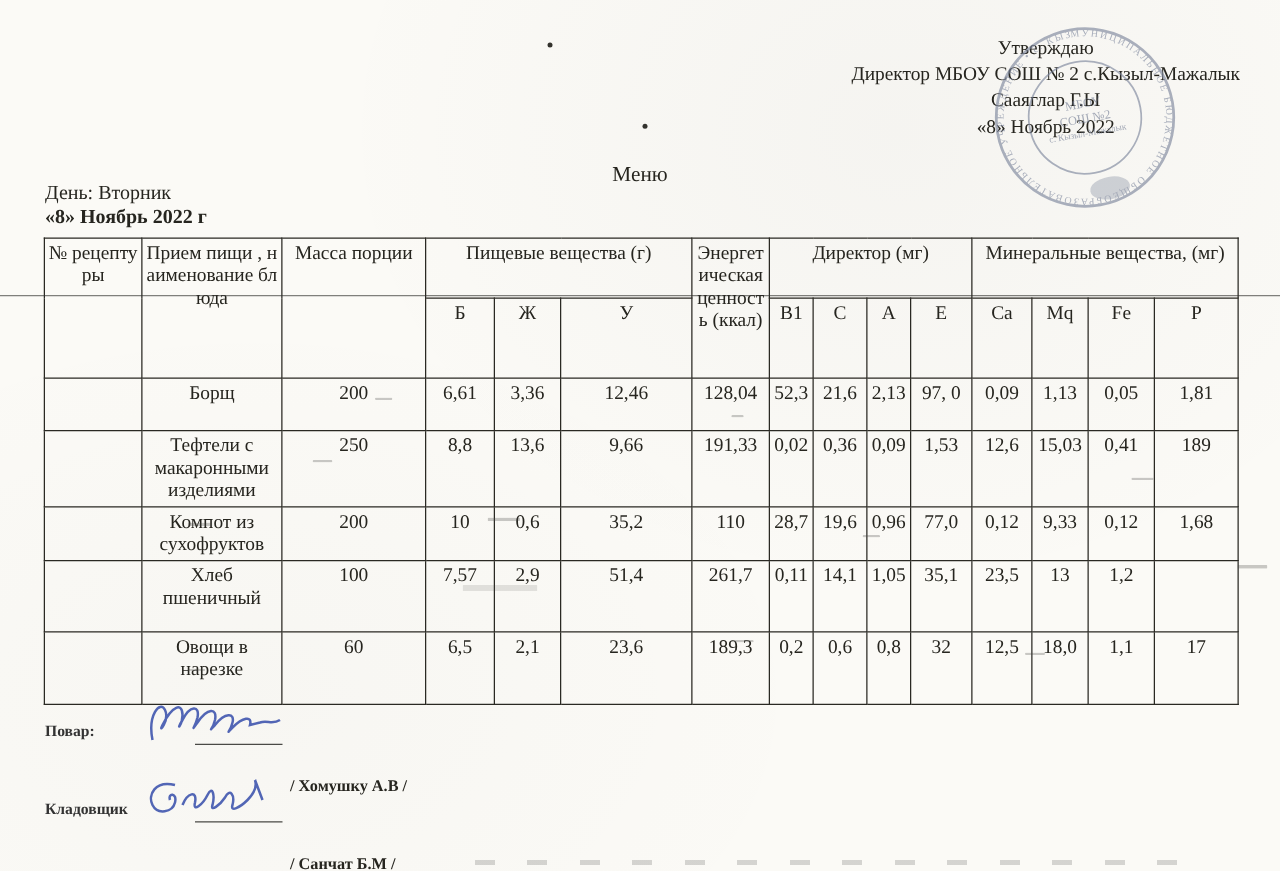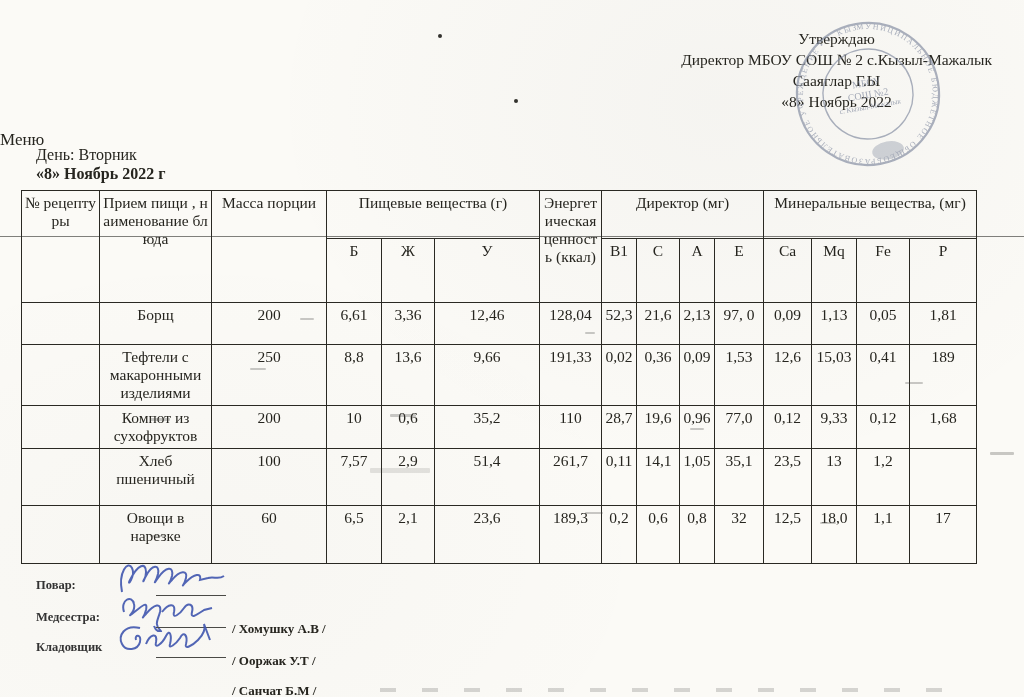--- a/index.html
+++ b/index.html
@@ -8,25 +8,25 @@
     background:radial-gradient(ellipse at 70% 15%, rgba(60,60,70,0.03), transparent 45%),
                radial-gradient(ellipse at 20% 80%, rgba(60,60,60,0.02), transparent 40%),
                #fbfaf6;
     font-family:"Liberation Serif", serif;color:#26251f;
   }
   
   .approval{position:absolute;top:28px;right:32px;text-align:center;font-size:15.5px;line-height:21px;white-space:nowrap;margin-left:24px;}
   
   .stamp{position:absolute;left:780px;top:6px;transform:rotate(-10deg);opacity:.62;}
   
-  .menu-title{position:absolute;left:0;top:130px;width:1024px;font-size:17px;}
+  .menu-title{position:absolute;left:0;top:130px;width:1024px;text-align:center;font-size:17px;}
   .day-line{position:absolute;left:36px;top:146px;font-size:16px;}
   .date-line{position:absolute;left:36px;top:165px;font-size:16px;font-weight:bold;}
   
-  table.menu{position:absolute;left:21px;top:190px;border-collapse:collapse;table-layout:fixed;width:955px;}
+  table.menu{position:absolute;left:35px;top:190px;border-collapse:collapse;table-layout:fixed;width:955px;}
   table.menu td,table.menu th{border:1.5px solid #2a2923;vertical-align:top;font-weight:normal;
     font-size:15.5px;line-height:1.16;padding:3px 2px;text-align:center;overflow:hidden;}
   th.wrap{word-break:break-all;}
   th.energy{font-size:15px;text-align:left;padding-left:4px;word-break:break-all;}
   td.dish{text-align:left;padding-left:5px;word-break:break-word;font-size:16px;}
   tr.hdr1{height:48px;} tr.hdr2{height:64px;}
   tr.r1{height:42px;margin-top:44px;} tr.r2{height:58px;} tr.r3{height:38px;} tr.r4{height:57px;} tr.r5{height:58px;}
   
   .fold-line{position:absolute;left:0;top:236px;width:1024px;border-top:1.3px solid rgba(45,45,42,.6);}
   
@@ -207,28 +207,20 @@
   <div class="fold-line"></div>
 
   <div class="sig-row" style="top:566px">
     <span class="sig-label">Повар:</span>
     <svg class="sig-svg" width="120" height="46" viewBox="0 0 120 46">
       <path d="M8 38 C4 18 14 6 18 14 C22 22 12 34 16 26 C24 10 32 8 32 18 C32 26 26 32 32 22 C38 10 46 10 44 20 C42 28 38 32 44 24 C52 12 60 12 58 22 C56 30 52 32 58 26 C66 16 74 16 72 24 C70 32 66 34 72 28 C80 20 88 18 86 26 L94 24 C100 22 104 26 110 22" fill="none" stroke="#3f55ae" stroke-width="2" opacity=".9"></path>
     </svg>
     <span class="sig-line"></span>
     <span class="sig-name">/ Хомушку А.В /</span>
   </div>
-  <div class="sig-row" style="top:598px">
-    <span class="sig-label">Медсестра:</span>
-    <svg class="sig-svg" width="120" height="46" viewBox="0 0 120 46">
-      <path d="M10 26 C6 14 18 8 20 18 C22 26 12 32 18 28 C28 20 34 14 32 24 C30 32 26 34 32 28 C40 18 48 16 46 26 C44 34 40 38 46 44 C50 48 42 46 40 40 M48 26 C54 18 62 16 60 26 C58 34 66 28 70 22 C74 16 80 18 78 26 C76 34 84 28 90 24 L98 22" fill="none" stroke="#3f55ae" stroke-width="2" opacity=".9"></path>
-    </svg>
-    <span class="sig-line"></span>
-    <span class="sig-name">/ Ооржак У.Т /</span>
-  </div>
   <div class="sig-row" style="top:628px">
     <span class="sig-label">Кладовщик</span>
     <svg class="sig-svg" width="120" height="46" viewBox="0 0 120 46">
       <path d="M26 12 C10 8 4 20 8 28 C12 36 24 34 26 26 C28 18 20 18 22 24 M32 28 C36 18 44 16 42 26 C40 34 48 28 52 20 C56 12 58 20 56 28 C54 34 62 28 66 22 C70 14 74 20 72 28 C70 34 78 30 84 24 C88 20 92 14 90 8 L96 24" fill="none" stroke="#3f55ae" stroke-width="2" opacity=".9"></path>
     </svg>
     <span class="sig-line"></span>
     <span class="sig-name">/ Санчат Б.М /</span>
   </div>
 
   <div class="dot" style="left:438px;top:34px"></div>

